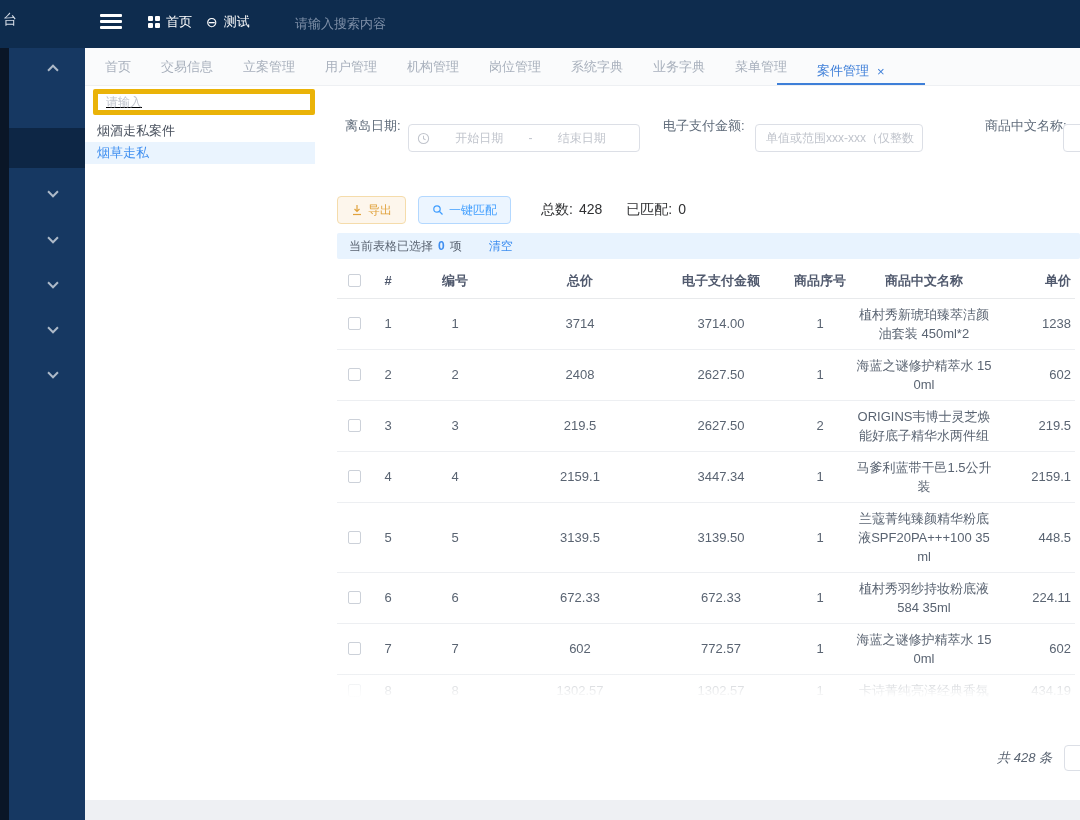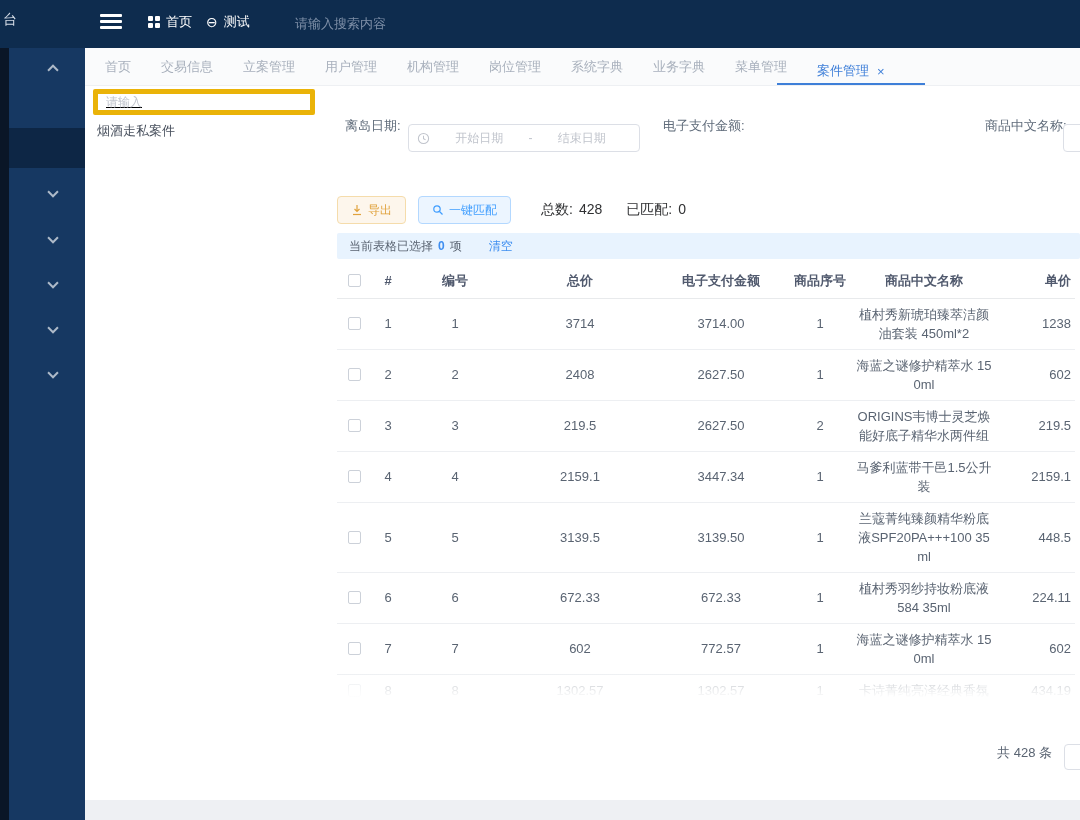--- a/index.html
+++ b/index.html
@@ -84,21 +84,21 @@
   th:nth-child(7){width:142px;} th:nth-child(8){width:80px;}
   td.name-cell { word-break:break-all; }
   th.price-col, td.price-cell { text-align:right; padding-right:4px; }
   tr.faded td { opacity:.45; }
   .cb { width:13px; height:13px; border:1px solid #ccd1d9; border-radius:2px; background:#fff; margin:0 auto; cursor:pointer; }
   .table-fade { position:absolute; left:0; bottom:0; width:100%; height:26px;
                 background:linear-gradient(to bottom, rgba(255,255,255,0), #ffffff); pointer-events:none; }
 
   
   .pagination { position:absolute; left:337px; top:744px; width:743px; height:28px;
-                display:flex; align-items:flex-start; justify-content:flex-end; gap:12px; }
+                display:flex; align-items:center; justify-content:flex-end; gap:12px;font-style:italic; }
   .page-total { font-size:13px; color:#5a6472; white-space:nowrap; }
   .page-size { width:42px; height:26px; border:1px solid #dcdfe6; border-radius:4px; background:#fff;
                margin-right:-26px; cursor:pointer; }
 
   .footer-bg { position:absolute; left:85px; top:800px; width:995px; height:20px; background:#eef0f3; }
 </style>
 </head>
 <body>
 
 <div class="topbar">
@@ -167,34 +167,38 @@
       <span>案件管理</span>
       <span class="tab-close">×</span>
     </div>
   </div>
 
 <div class="tree-search">
   <span class="ph">请输入</span>
 </div>
 <div class="tree-list">
     <div class="tree-item">烟酒走私案件</div>
+    <div class="tree-item selected">烟草走私</div>
   </div>
 
 <div class="filters">
   <span class="f-label" style="left:15px">离岛日期:</span>
   <div class="f-input date-range">
     <svg width="13" height="13" viewBox="0 0 14 14">
       <circle cx="7" cy="7" r="5.5" stroke="#c0c4cc" fill="none" stroke-width="1.1"></circle>
       <path d="M7 4v3.2l2.2 1.2" stroke="#c0c4cc" fill="none" stroke-width="1.1"></path>
     </svg>
     <span class="seg">开始日期</span>
     <span>-</span>
     <span class="seg">结束日期</span>
   </div>
   <span class="f-label" style="left:333px">电子支付金额:</span>
+  <div class="f-input amount-input">
+    <span>单值或范围xxx-xxx（仅整数</span>
+  </div>
   <span class="f-label" style="left:655px">商品中文名称:</span>
   <div class="f-input name-input"></div>
 </div>
 
 <div class="toolbar">
   <div class="btn btn-export">
     <svg width="12" height="12" viewBox="0 0 12 12">
       <path d="M6 1v6M3.5 5L6 7.5 8.5 5" stroke="#e0a23c" fill="none" stroke-width="1.2"></path>
       <path d="M2 10.5h8" stroke="#e0a23c" stroke-width="1.2"></path>
     </svg>

